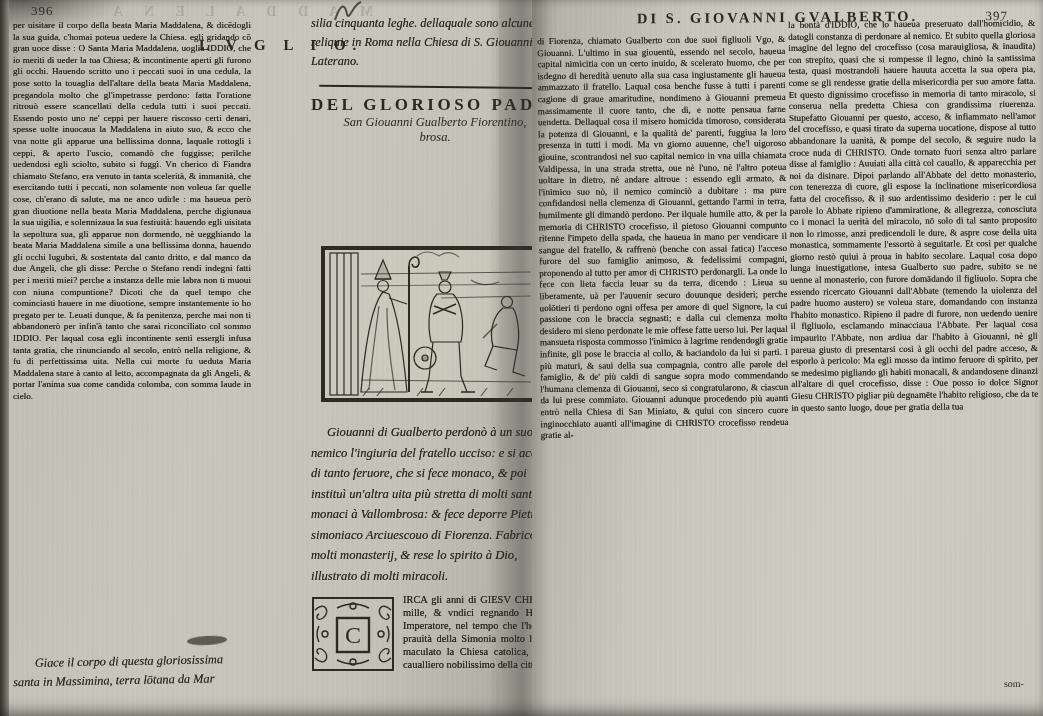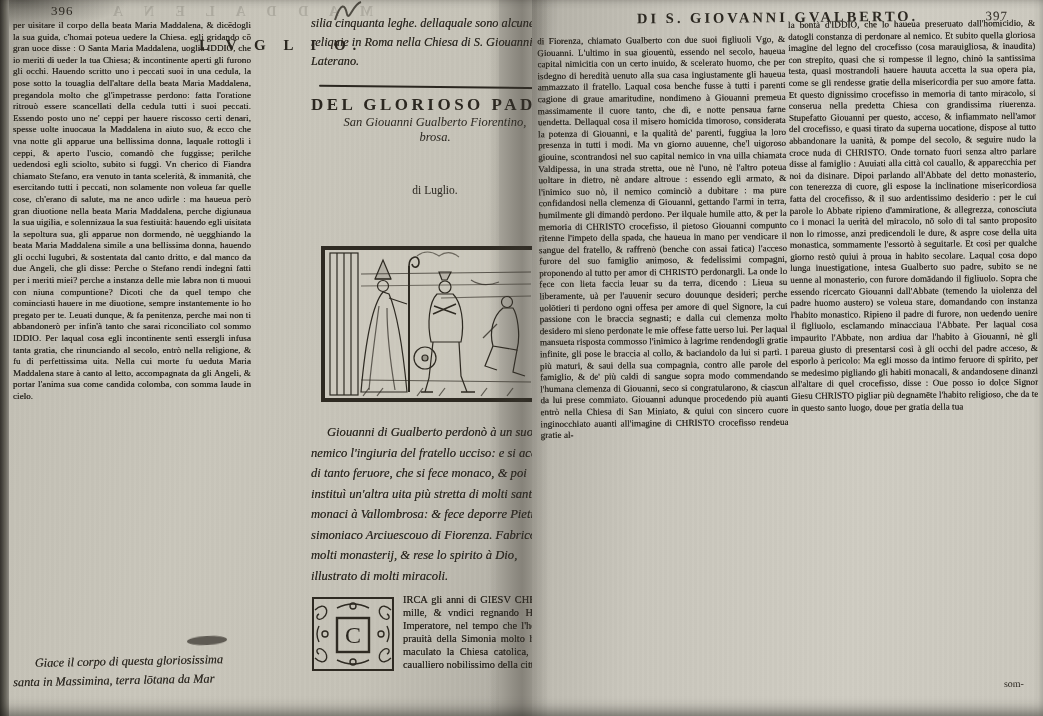--- a/index.html
+++ b/index.html
@@ -50,21 +50,21 @@
 <body>
 
 <div class="canvas">
 
   <div class="binding-left"></div>
 
   <div class="page page-left">
     <div class="laid"></div>
     <div class="corner-shade"></div>
 
-    <span class="pagenum" style="left:22px;top:3px;margin-left:20px;">396</span>
+    <span class="pagenum" style="left:22px;top:3px;">396</span>
     <div class="ghost-caps" style="left:95px;top:4px;">M A D D A L E N A</div>
     <svg class="flourish" style="left:322px;top:0;" width="34" height="24" viewBox="0 0 34 24">
       <path d="M4,20 C10,2 14,4 16,14 C18,22 22,4 30,2" fill="none" stroke="#3a362e" stroke-width="2" opacity=".85"></path>
     </svg>
     <div class="running-header" style="left:190px;top:1px;margin-top:36px;">L V G L I O.</div>
 
     <div class="col" style="left:4px;top:20px;width:238px;font-family:Liberation Serif, serif;">
       <p class="body-text" style="height:628px;">per uisitare il corpo della beata Maria Maddalena, &amp; dicēdogli la sua guida, c'homai poteua uedere la Chiesa. egli gridando cō gran uoce disse : O Santa Maria Maddalena, uoglia IDDIO, che io meriti di ueder la tua Chiesa; &amp; incontinente aperti gli furono gli occhi. Hauendo scritto uno i peccati suoi in una cedula, la pose sotto la touaglia dell'altare della beata Maria Maddalena, pregandola molto che gl'impetrasse perdono: fatta l'oratione ritrouò essere scancellati della cedula tutti i suoi peccati. Essendo posto uno ne' ceppi per hauere riscosso certi denari, spesse uolte inuocaua la Maddalena in aiuto suo, &amp; ecco che vna notte gli apparue una bellissima donna, laquale rottogli i ceppi, &amp; aperto l'uscio, comandò che fuggisse; perilche uedendosi egli sciolto, subito si fuggì. Vn cherico di Fiandra chiamato Stefano, era venuto in tanta scelerità, &amp; immanità, che esercitando tutti i peccati, non solamente non voleua far quelle cose, ch'erano di salute, ma ne anco udirle : ma haueua però gran diuotione nella beata Maria Maddalena, perche digiunaua la sua uigilia, e solennizaua la sua festiuità: hauendo egli uisitata la sepoltura sua, gli apparue non dormendo, nè uegghiando la beata Maria Maddalena simile a una bellissima donna, hauendo gli occhi lugubri, &amp; sostentata dal canto dritto, e dal manco da due Angeli, che gli disse: Perche o Stefano rendi indegni fatti per i meriti miei? perche a instanza delle mie labra non ti muoui con niuna compuntione? Dicoti che da quel tempo che cominciasti hauere in me diuotione, sempre instantemente io ho pregato per te. Leuati dunque, &amp; fa penitenza, perche mai non ti abbandonerò per infin'à tanto che sarai riconciliato col sommo IDDIO. Per laqual cosa egli incontinente sentì essergli infusa tanta gratia, che rinunciando al secolo, entrò nella religione, &amp; fu di perfettissima uita. Nella cui morte fu ueduta Maria Maddalena stare à canto al letto, accompagnata da gli Angeli, &amp; portar l'anima sua come candida colomba, con somma laude in cielo.</p>
     </div>
     <p class="ital-block" style="position:absolute;left:4px;top:652px;width:238px;text-indent:22px;transform:rotate(-1.1deg);">Giace il corpo di questa gloriosissima santa in Massimina, terra lōtana da Mar</p>
@@ -75,21 +75,20 @@
 
       <div class="rule" style="left:8px;top:86px;width:226px;transform:rotate(.6deg);"></div>
 
       <div class="center" style="position:absolute;left:0;top:95px;width:248px;">
         <div class="chap-caps">DEL GLORIOSO PADRE</div>
         <div class="chap-ital">San Giouanni Gualberto Fiorentino,</div>
         <div class="chap-ital">brosa.</div>
       </div>
 
       <div class="center feast" style="position:absolute;left:0;top:183px;width:248px;">
-        <div>di Luglio.</div>
       </div>
 
       <div class="woodcut" style="left:10px;top:246px;width:216px;height:156px;">
         <svg width="216" height="156" viewBox="0 0 216 156">
           <g stroke="#2e2a22" fill="none" stroke-width="1.2">
             <rect x="2" y="2" width="212" height="152" stroke-width="4"></rect>
 
             <rect x="9" y="7" width="28" height="142"></rect>
             <line x1="16" y1="7" x2="16" y2="149"></line>
               <line x1="23" y1="7" x2="23" y2="149"></line>

